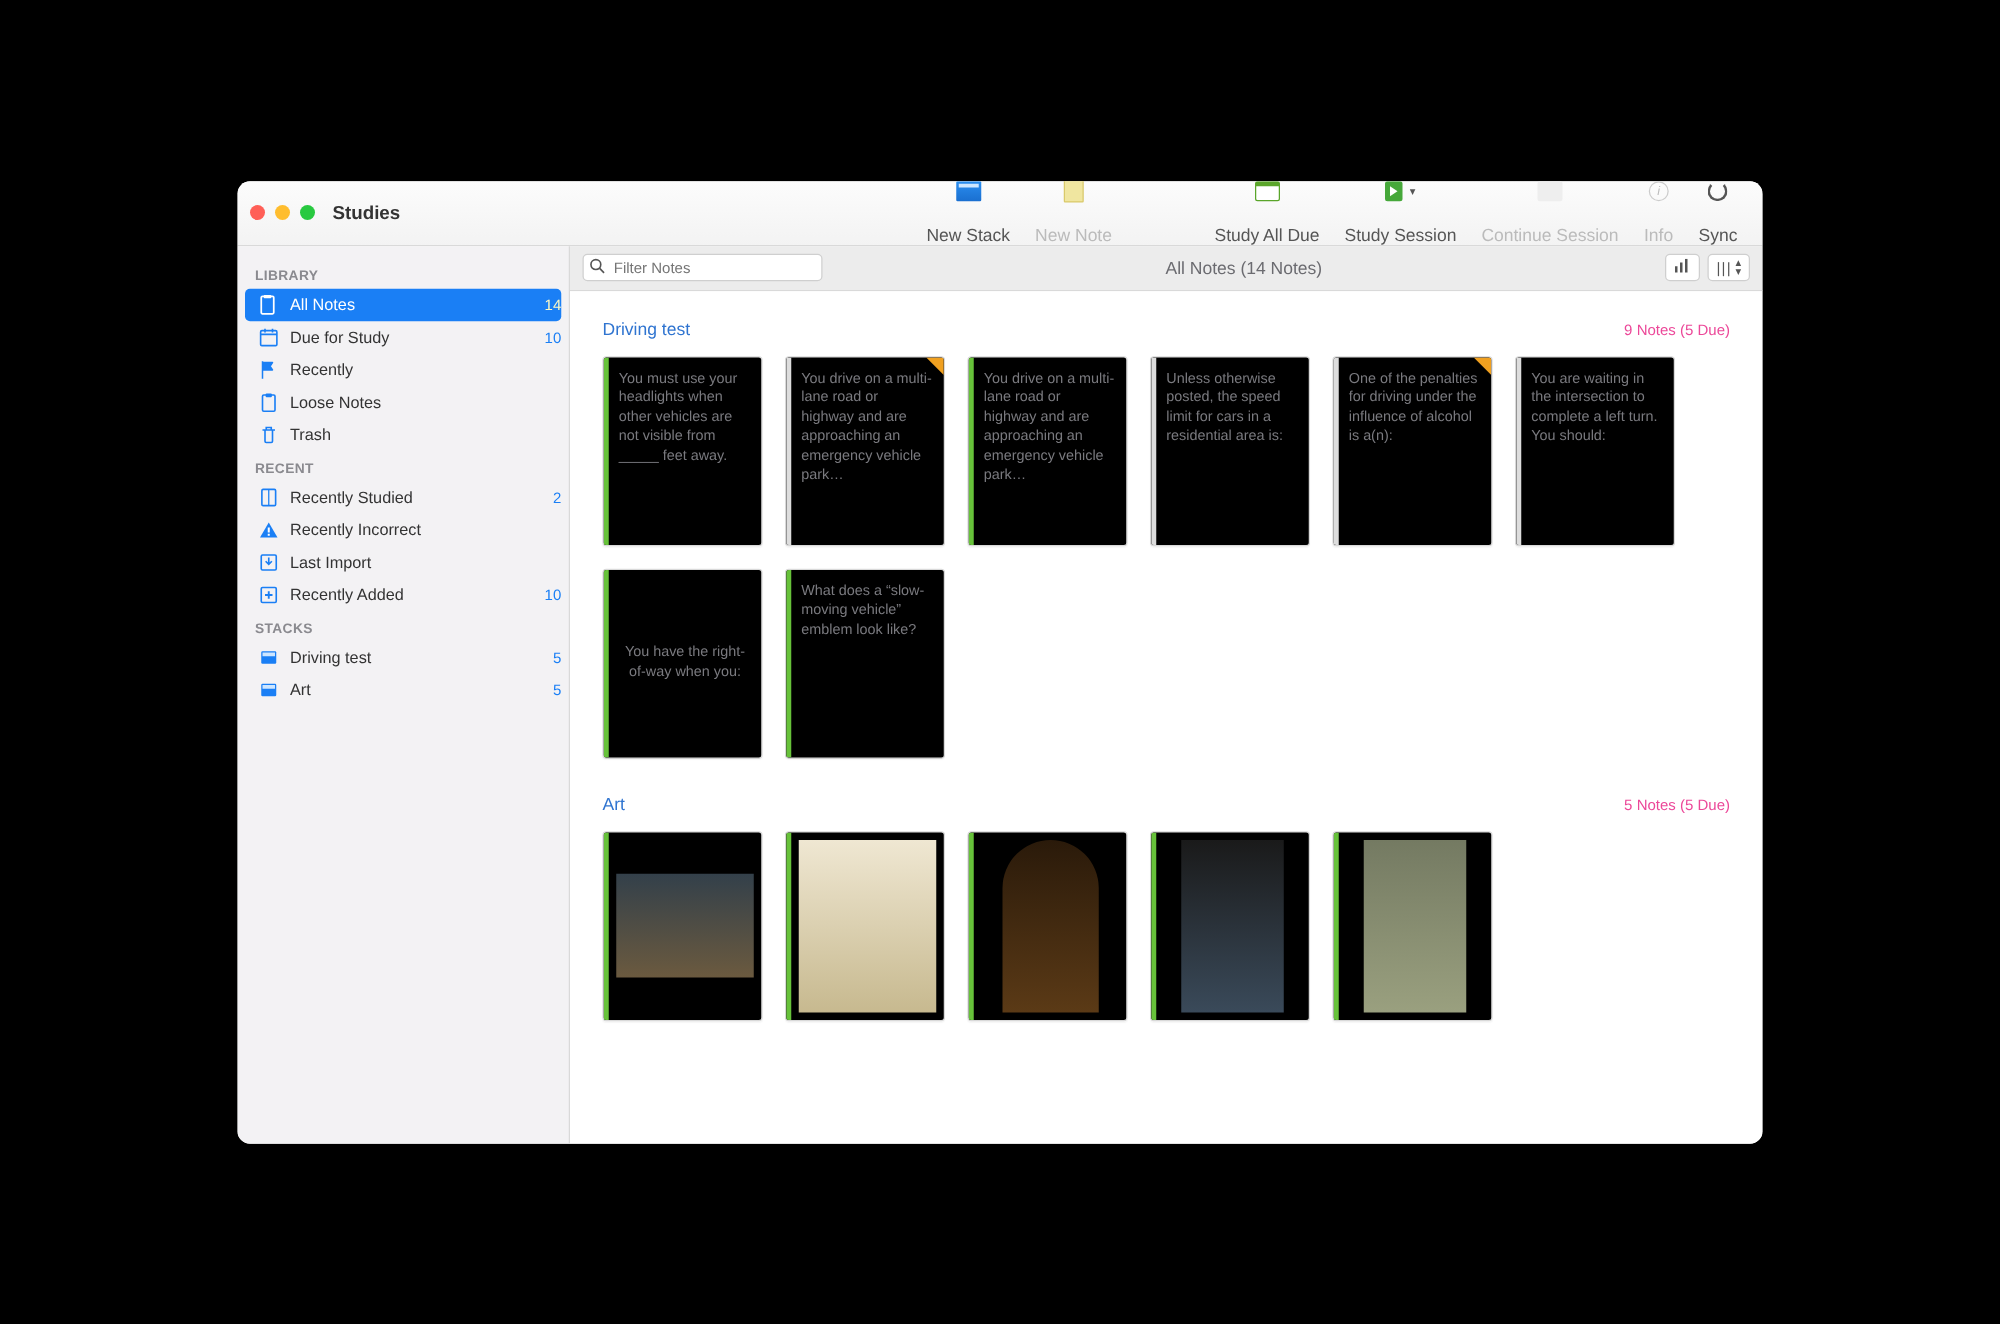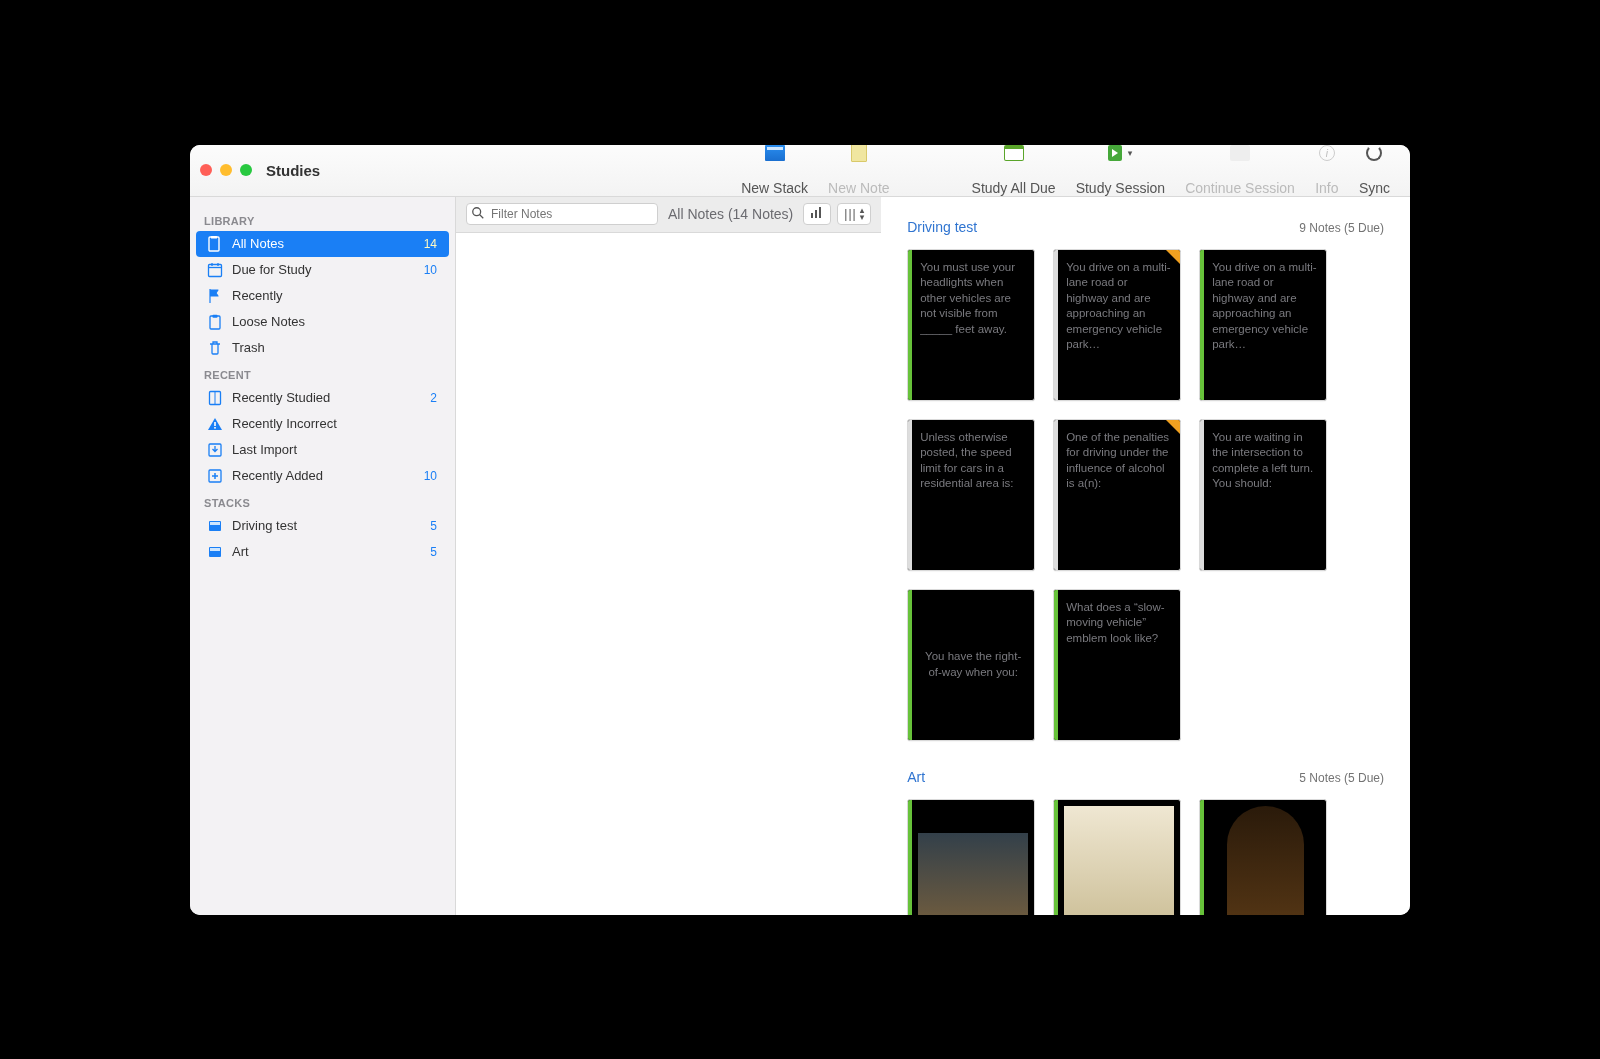--- a/index.html
+++ b/index.html
@@ -47,33 +47,33 @@
   .sidebar {
     width: 266px;
     background: #f3f2f4;
     border-right: 1px solid #d9d9d9;
     padding-top: 10px;
     overflow:auto;
   }
   .sb-header { font-size:11px; color:#8a8a8f; font-weight:600; letter-spacing:0.3px; padding: 8px 14px 4px; }
   .sb-item {
     display:flex; align-items:center;
-    padding: 4px 12px 4px 10px;
+    padding: 4px 0 4px 10px;
     margin: 0 6px;
     border-radius: 4px;
     color:#333;
     cursor:default;
   }
   .sb-item.selected { background:#1a7ff5; color:#fff; }
   .sb-item .count { margin-left:auto; font-size:12px; color:#1a7ff5; }
   .sb-item.selected .count { color:#fef9c3; }
   .sb-icon { width:18px; height:18px; margin-right:8px; display:flex; align-items:center; justify-content:center; }
   .sb-label { font-size:13px; }
 
-  .main { flex:1; display:flex; flex-direction:row; min-width:0; }
+  .main { flex:1; display:flex; flex-direction:column; min-width:0; }
   .subtoolbar {
     height: 36px;
     background: #ececec;
     border-bottom: 1px solid #d9d9d9;
     display:flex; align-items:center;
     padding: 0 10px;
     gap:10px;
   }
   .search {
     position:relative;
@@ -99,21 +99,21 @@
 
   .content {
     flex:1; overflow:auto; padding: 18px 26px 30px;
     background:#fff;
   }
   .section-head {
     display:flex; justify-content:space-between; align-items:baseline;
     margin: 4px 0 14px;
   }
   .section-title { color:#2f74d0; font-size:14px; }
-  .section-count { color:#737373; font-size:12px; }
+  .section-count { color:#ec4899; font-size:12px; }
   .card-grid {
     display:flex; flex-wrap:wrap; gap:18px 18px;
     margin-bottom: 28px;
   }
   .card {
     width:128px; height:152px;
     border:1px solid #d9d9d9; border-radius:3px;
     background:#000000;
     position:relative;
     display:flex;

